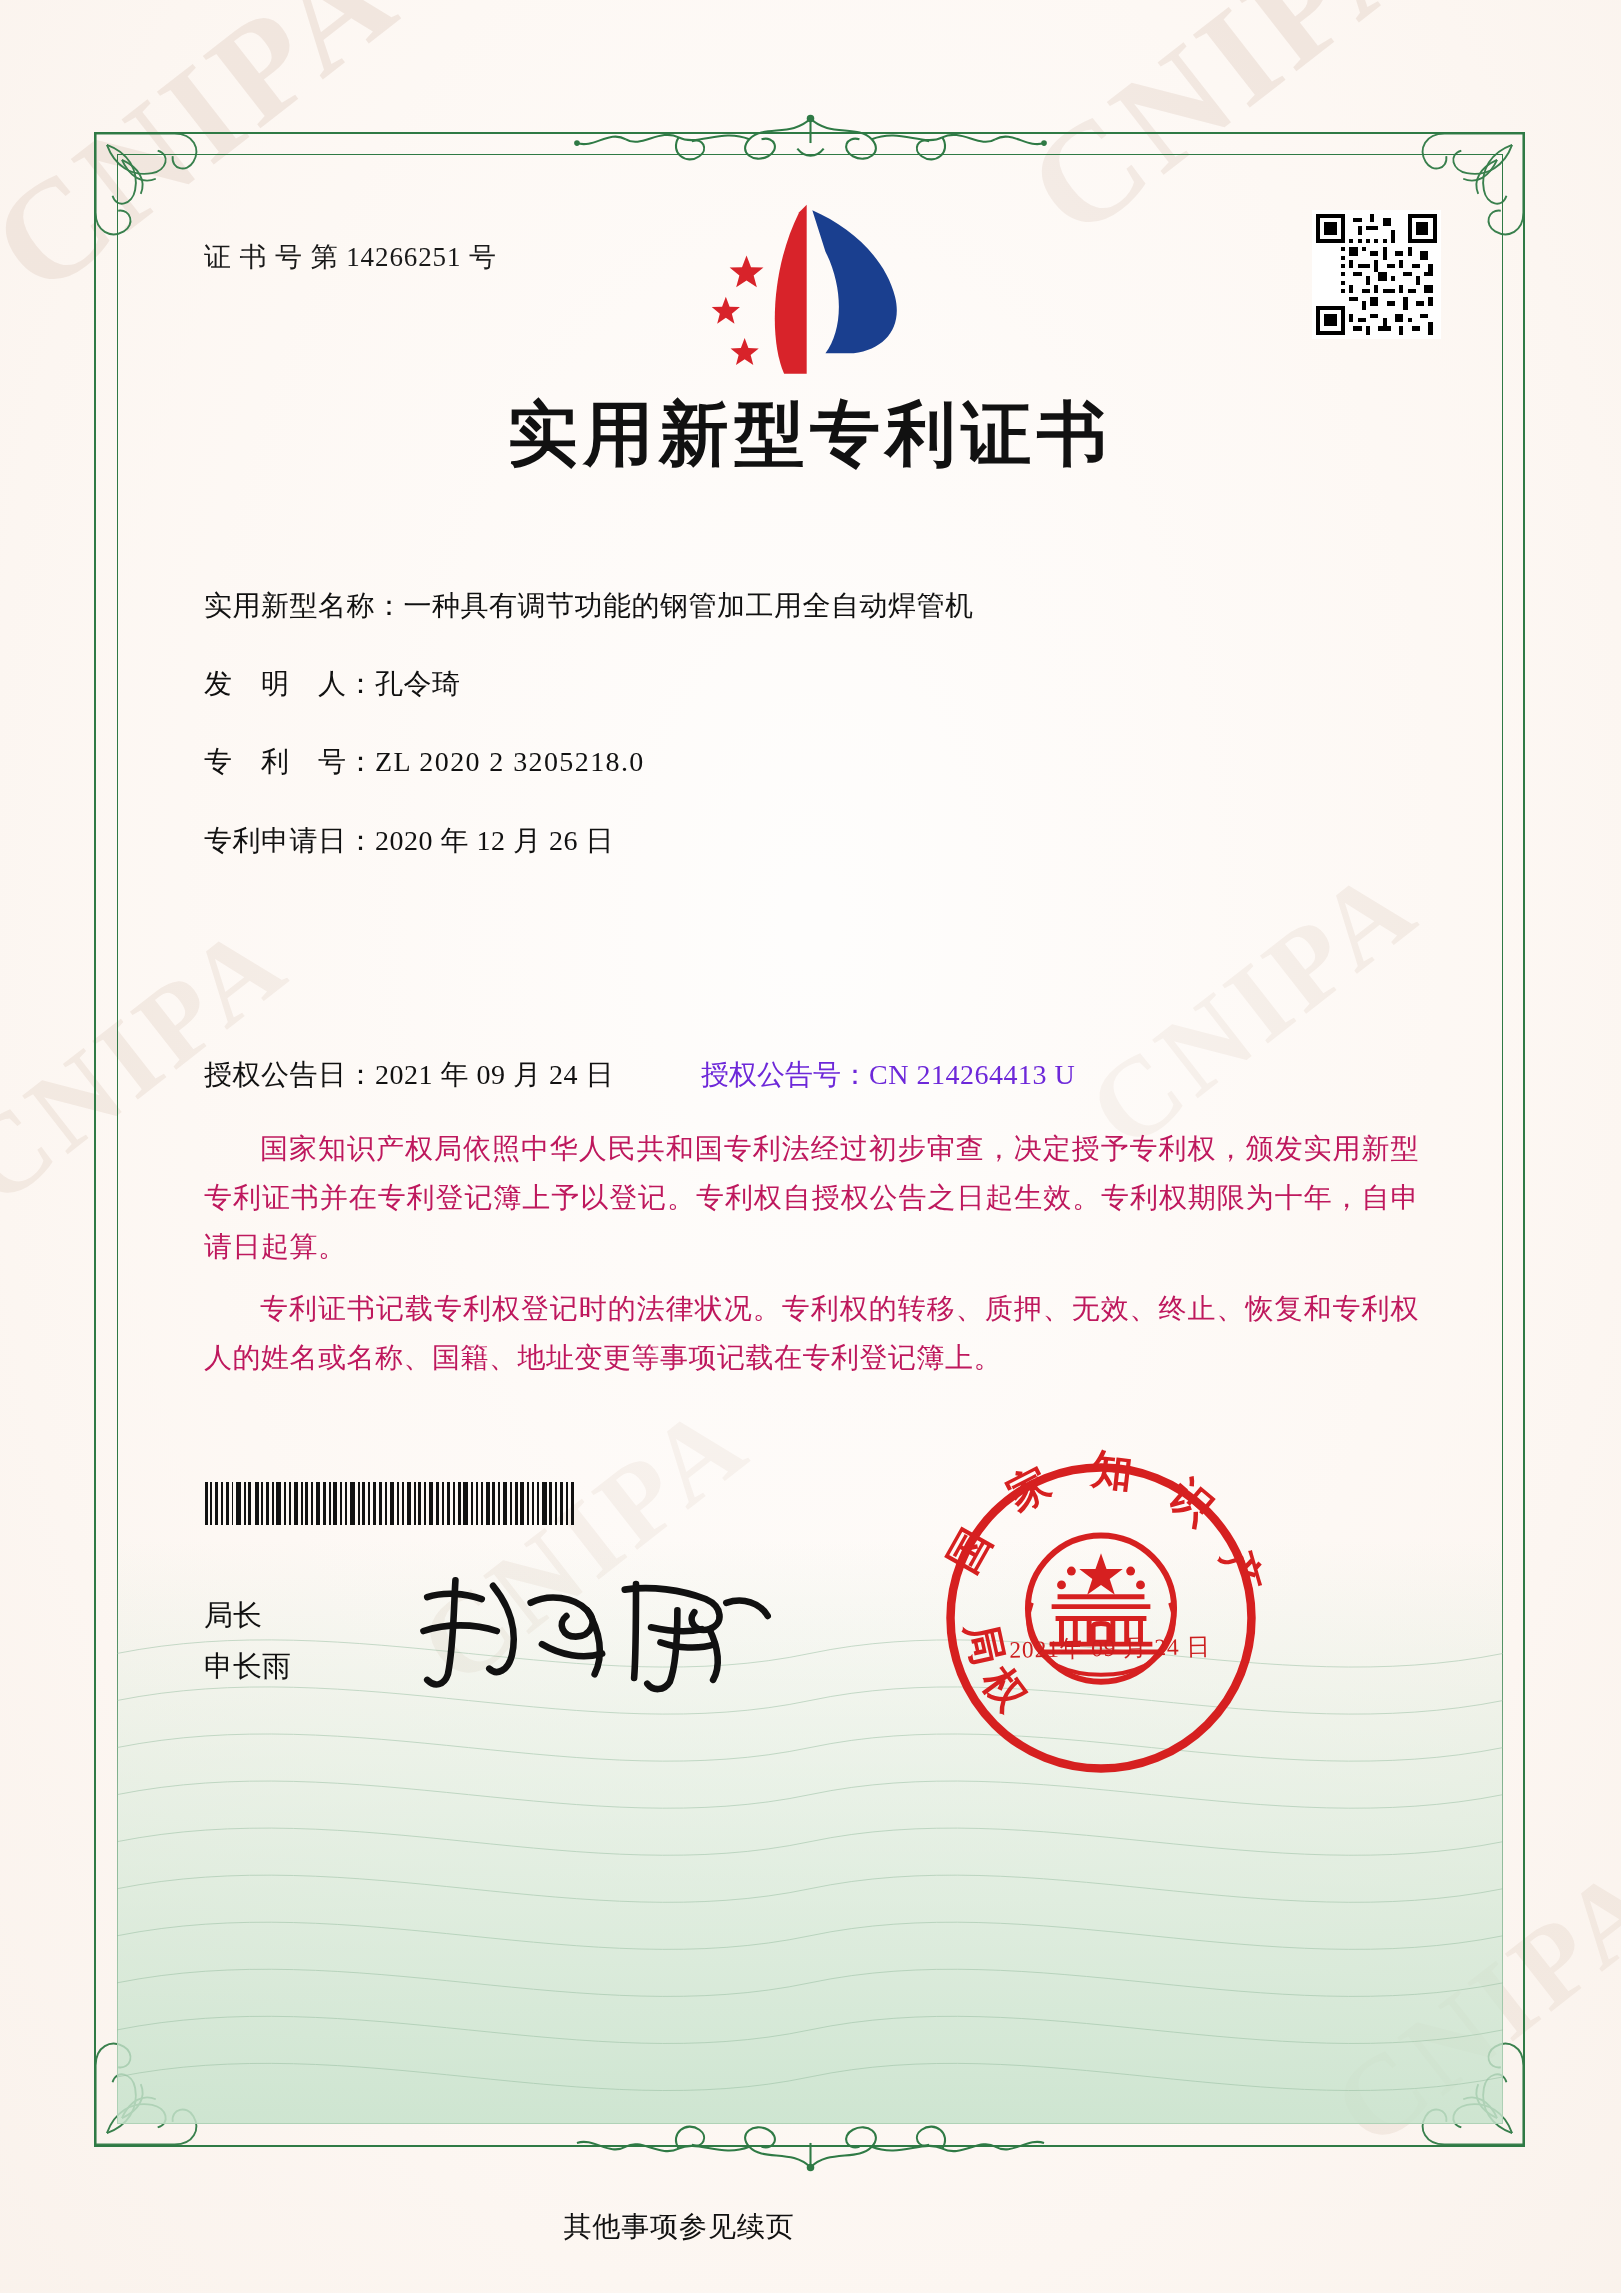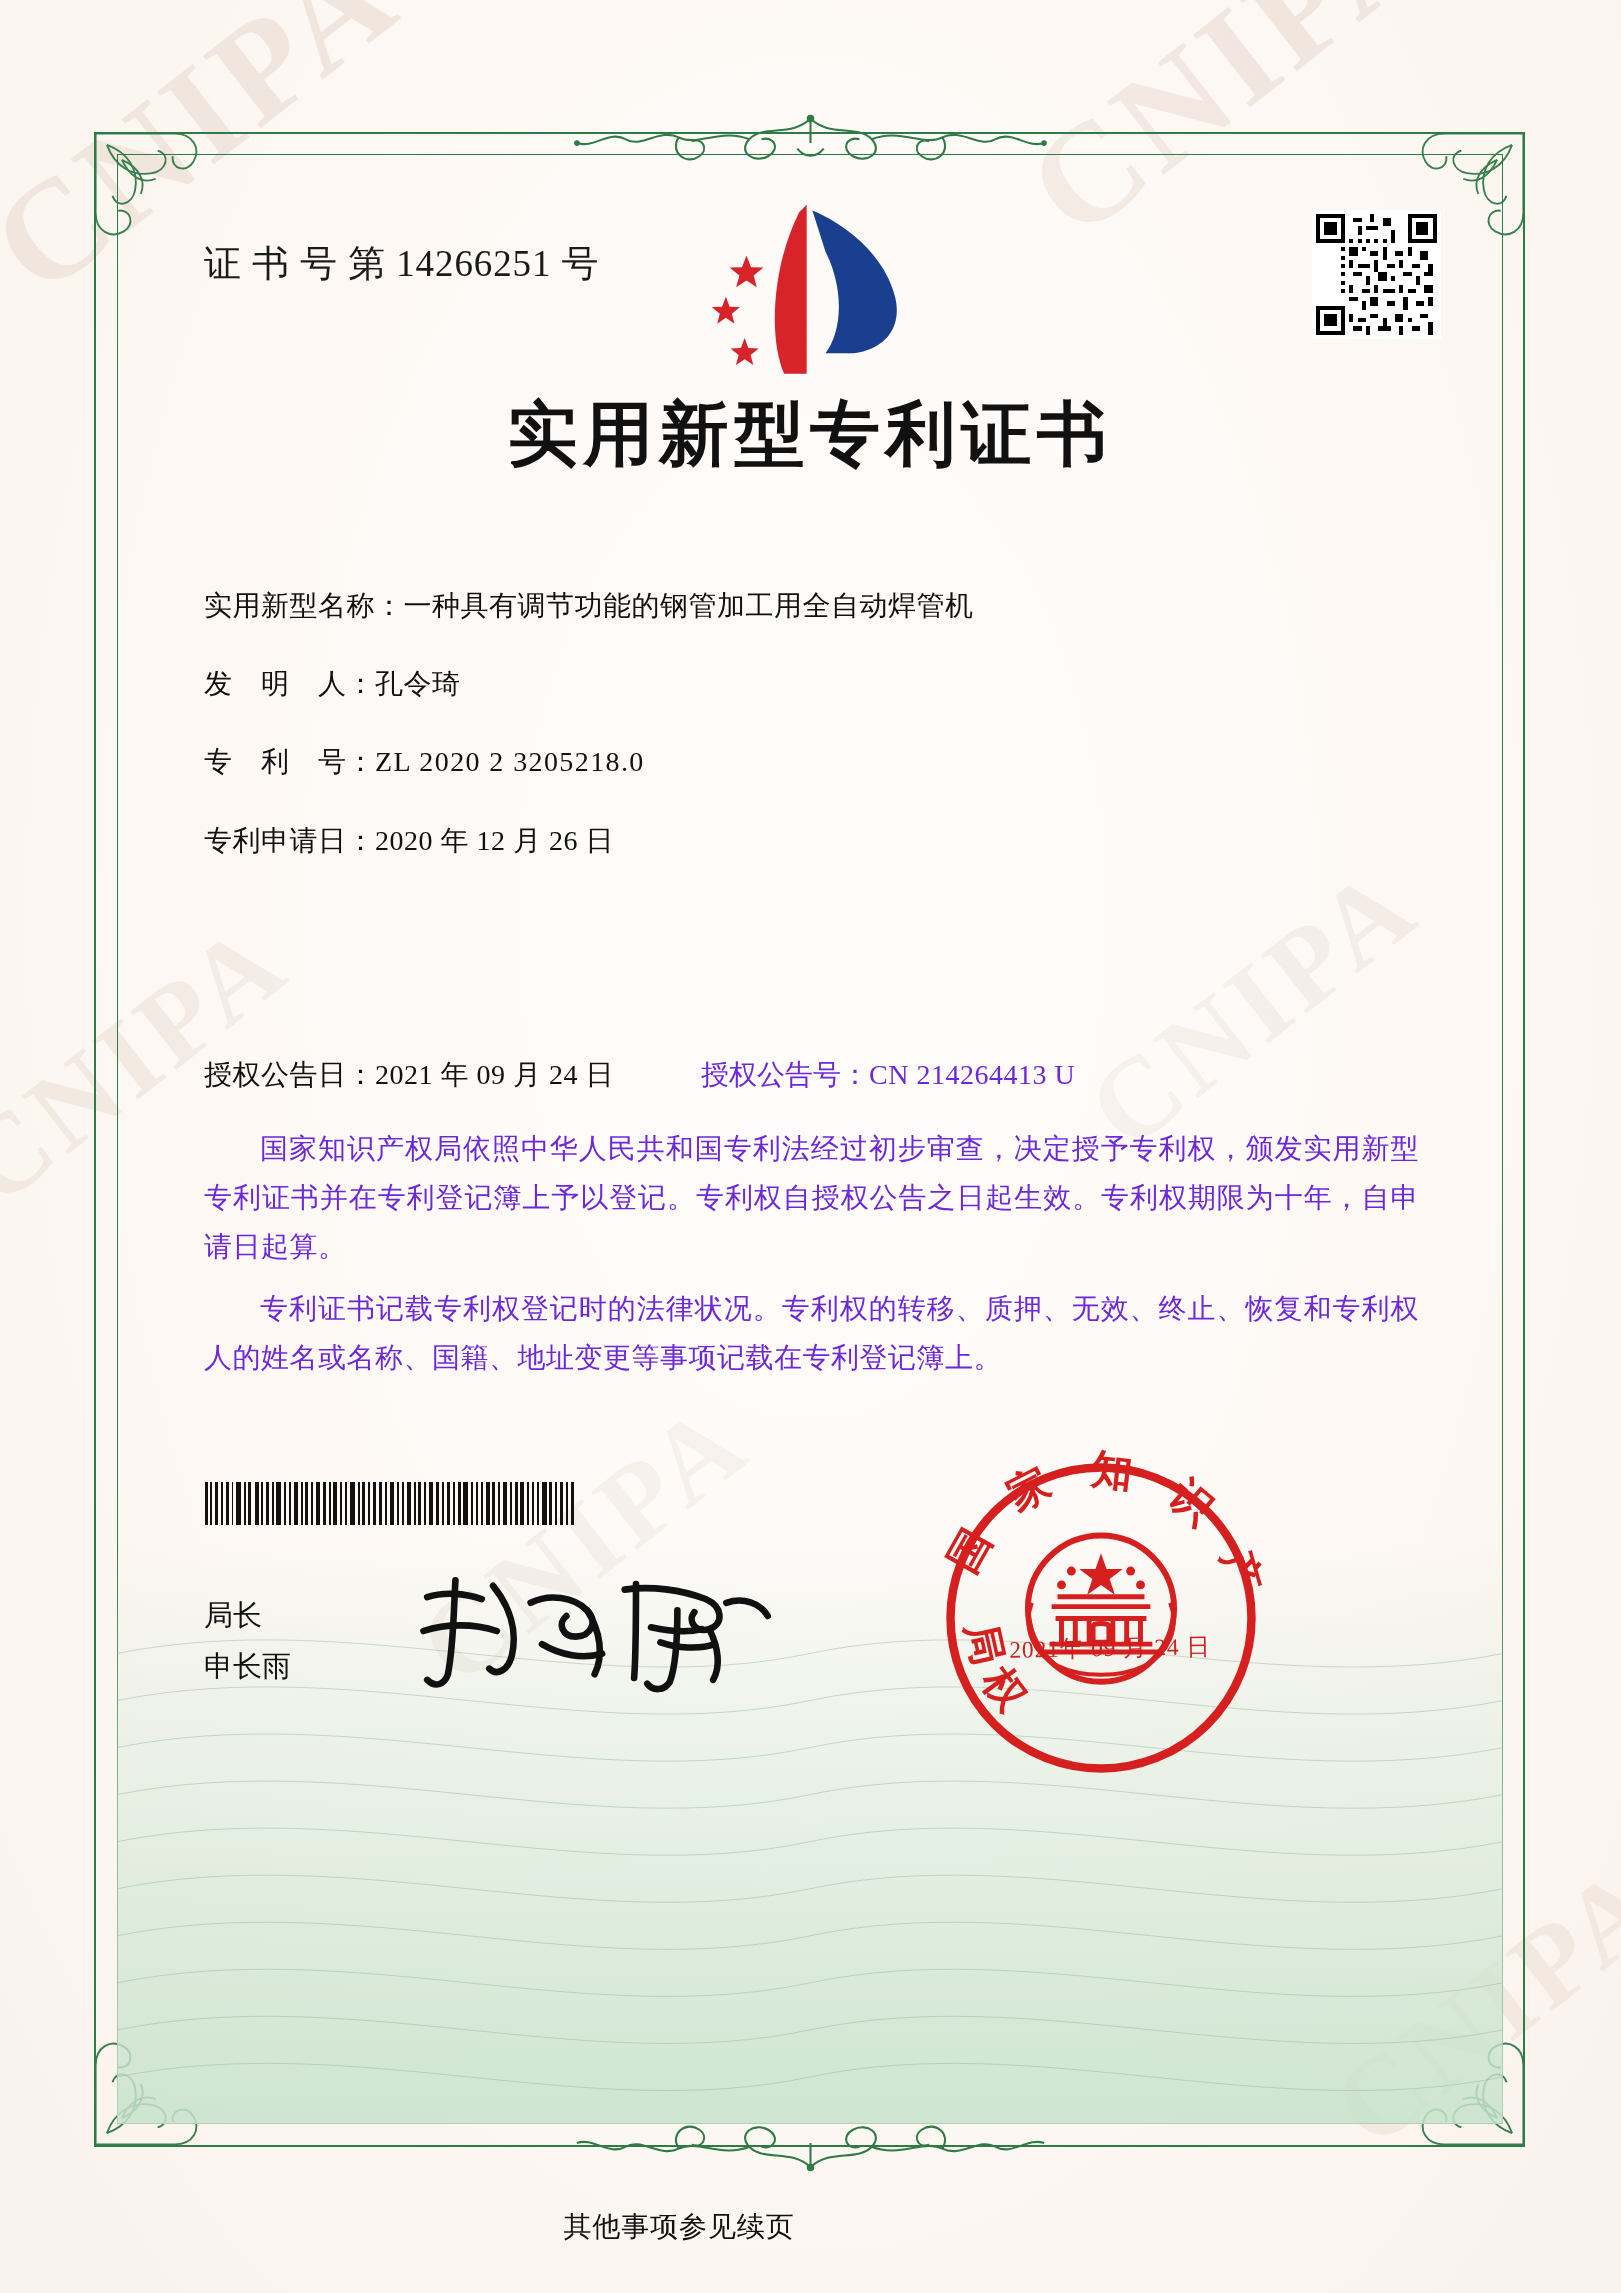--- a/index.html
+++ b/index.html
@@ -117,21 +117,21 @@
     height: 527px;
     opacity: 0.5;
     pointer-events: none;
   }
 
   
   #cert-no {
     position: absolute;
     left: 87px;
     top: 85px;
-    font-size: 37px;
+    font-size: 27px;
     color: #1a1a1a;
     letter-spacing: 0.9px;
     white-space: nowrap;
   }
   #cnipa-logo {
     position: absolute;
     left: 584px;
     top: 45px;
     width: 217px;
     height: 188px;
@@ -183,21 +183,21 @@
   #row-pubdate{ top: 902px; }
   #row-pubno  { position: absolute; left: 584px; top: 902px; font-size: 28px; color: #6d28d9; white-space: nowrap; }
 
   
   .para {
     position: absolute;
     left: 87px;
     width: 1215px;
     font-size: 28px;
     line-height: 49px;
-    color: #6d28d9;
+    color: #be185d;
     text-align: justify;
     text-indent: 2em;
     letter-spacing: 0.5px;
   }
   #para1 { top: 970px; }
   #para2 { top: 1130px; }
 
   
   #barcode {
     position: absolute;

